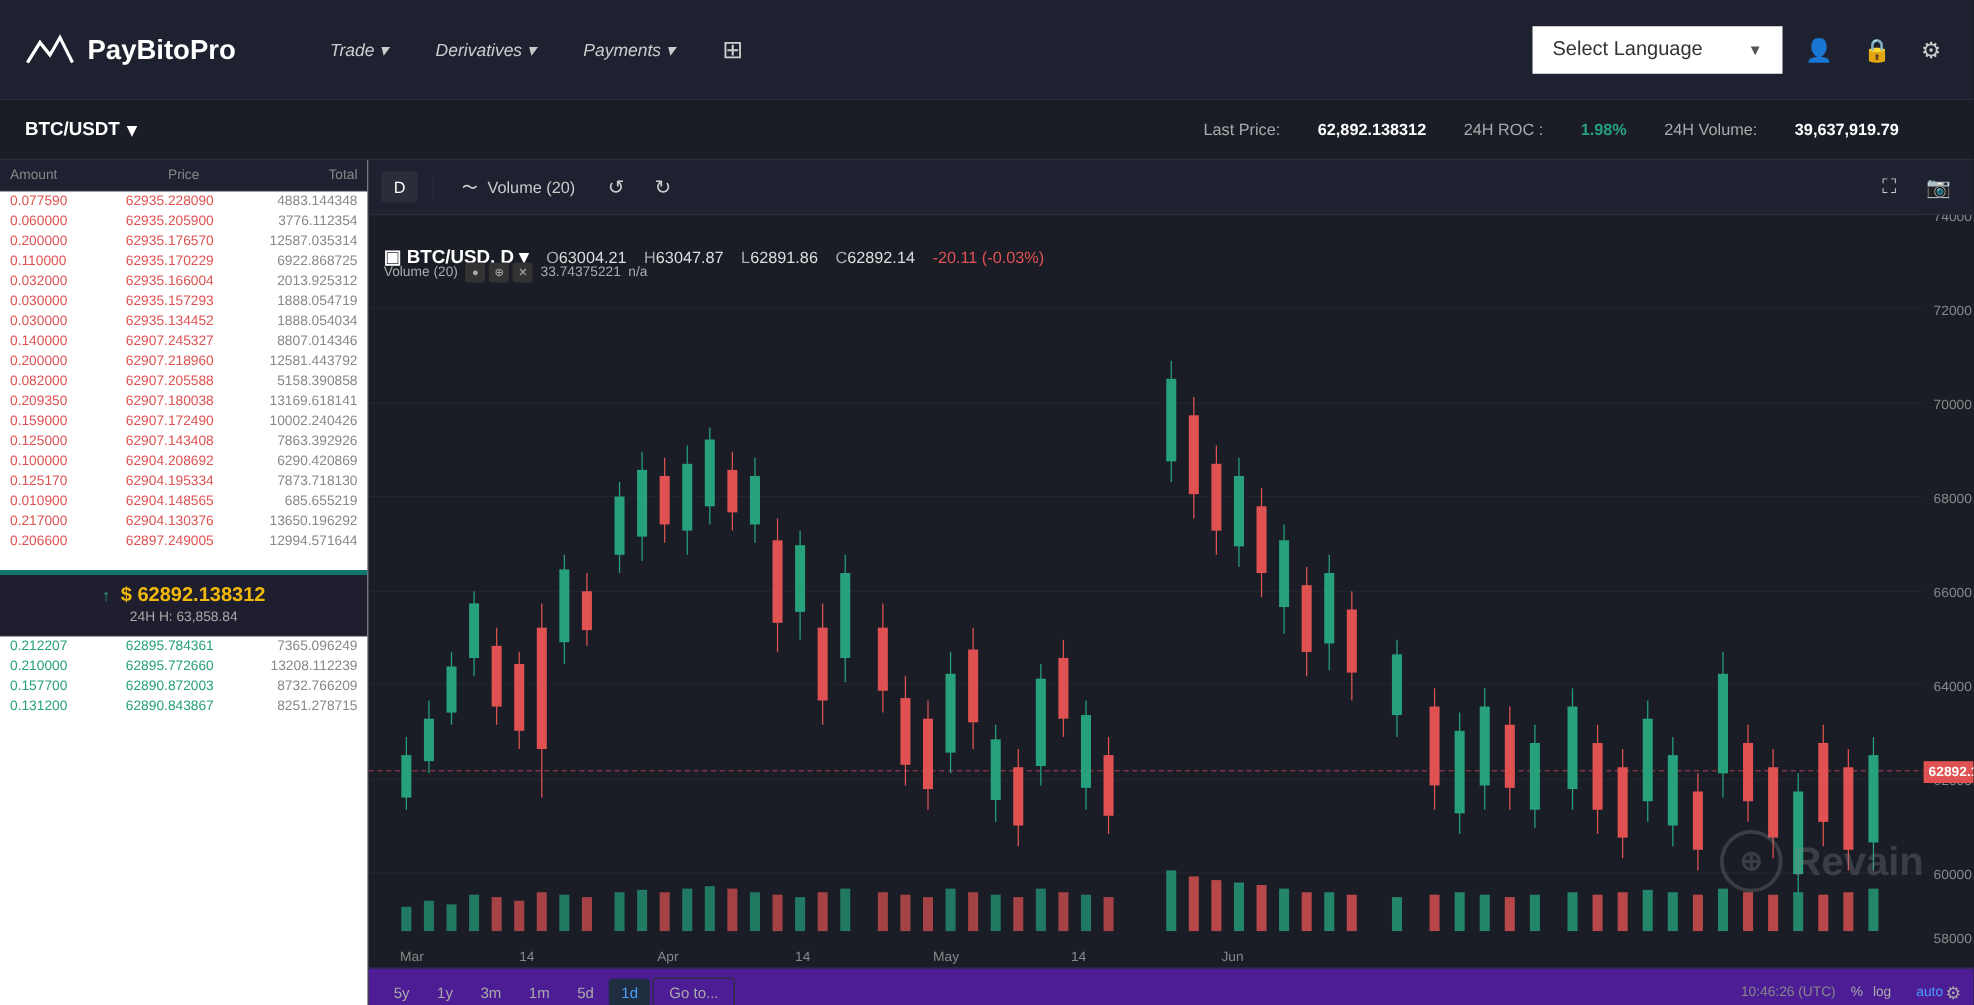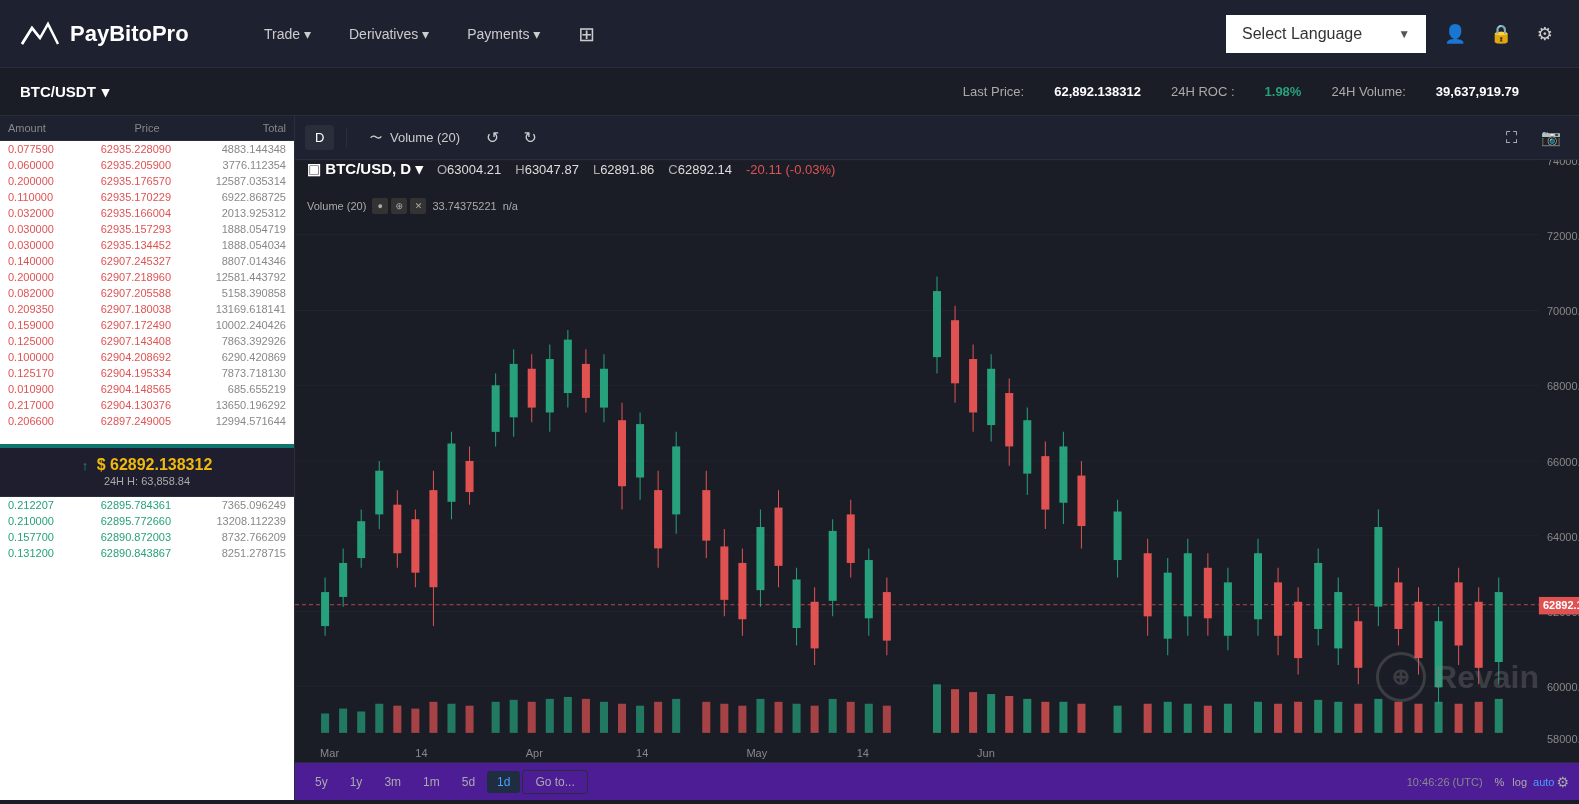--- a/index.html
+++ b/index.html
@@ -1,21 +1,21 @@
 <!DOCTYPE html>
 <html><head>
   <meta charset="utf-8">
   <style>
     * { margin: 0; padding: 0; box-sizing: border-box; }
     body { background: #1a1d26; color: #ccc; font-family: 'Arial', sans-serif; font-size: 12px; width: 1579px; height: 804px; overflow: hidden; }
 
     
     #header {
       background: #1e2130;
-      height: 68px;
+      height: 80px;
       display: flex;
       align-items: center;
       padding: 0 20px;
       border-bottom: 1px solid #2a2d3a;
       gap: 30px;
     }
     #logo {
       display: flex;
       align-items: center;
       gap: 10px;
@@ -37,20 +37,21 @@
     .nav-btn {
       color: #ccc;
       background: none;
       border: none;
       cursor: pointer;
       font-size: 14px;
       padding: 8px 14px;
       display: flex;
       align-items: center;
       gap: 5px;
+      font-style: italic;
     }
     .grid-icon-btn {
       background: none;
       border: none;
       cursor: pointer;
       color: #ccc;
       font-size: 20px;
       padding: 8px 14px;
     }
     .header-right {
@@ -211,21 +212,21 @@
 
     
     #chart-canvas-wrapper {
       flex: 1;
       position: relative;
       overflow: hidden;
     }
 
     .chart-info-bar {
       position: absolute;
-      top: 0;
+      top: 24px;
       left: 12px;
       font-size: 13px;
       color: #ccc;
       display: flex;
       gap: 14px;
       align-items: center;
       z-index: 10;
       flex-wrap: wrap;
     }
     .chart-info-bar .ci-label { color: #aaa; }
@@ -836,17 +837,17 @@
       <button class="tc-btn">1y</button>
       <button class="tc-btn">3m</button>
       <button class="tc-btn">1m</button>
       <button class="tc-btn">5d</button>
       <button class="tc-btn active">1d</button>
       <button class="tc-goto">Go to...</button>
       <div class="tc-spacer"></div>
       <span class="tc-timestamp">10:46:26 (UTC)</span>
       <span class="tc-pct" style="margin-left:10px">%</span>
       <span class="tc-log" style="margin-left:6px">log</span>
-      <span class="tc-auto" style="margin-left:4px">auto</span>
+      <span class="tc-auto" style="margin-left:18px">auto</span>
       <button class="tc-settings">⚙</button>
     </div>
   </div>
 </div>
 
 </body></html>

